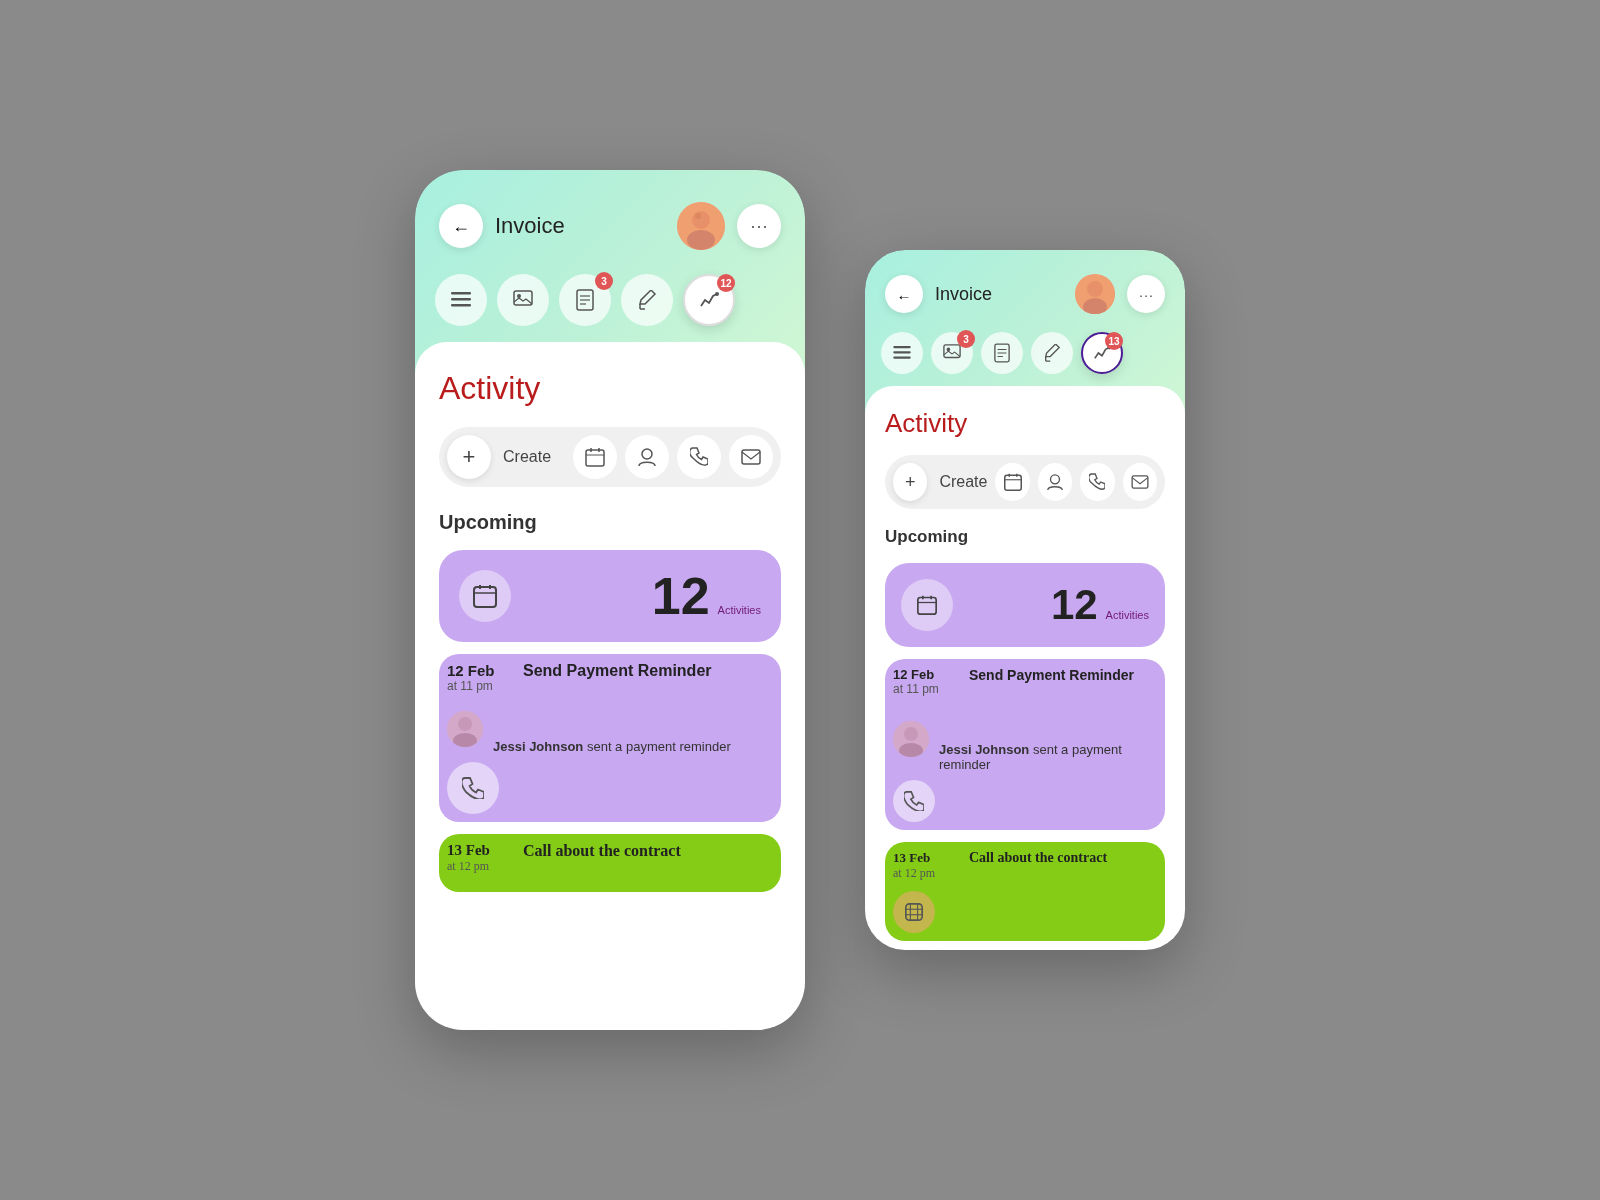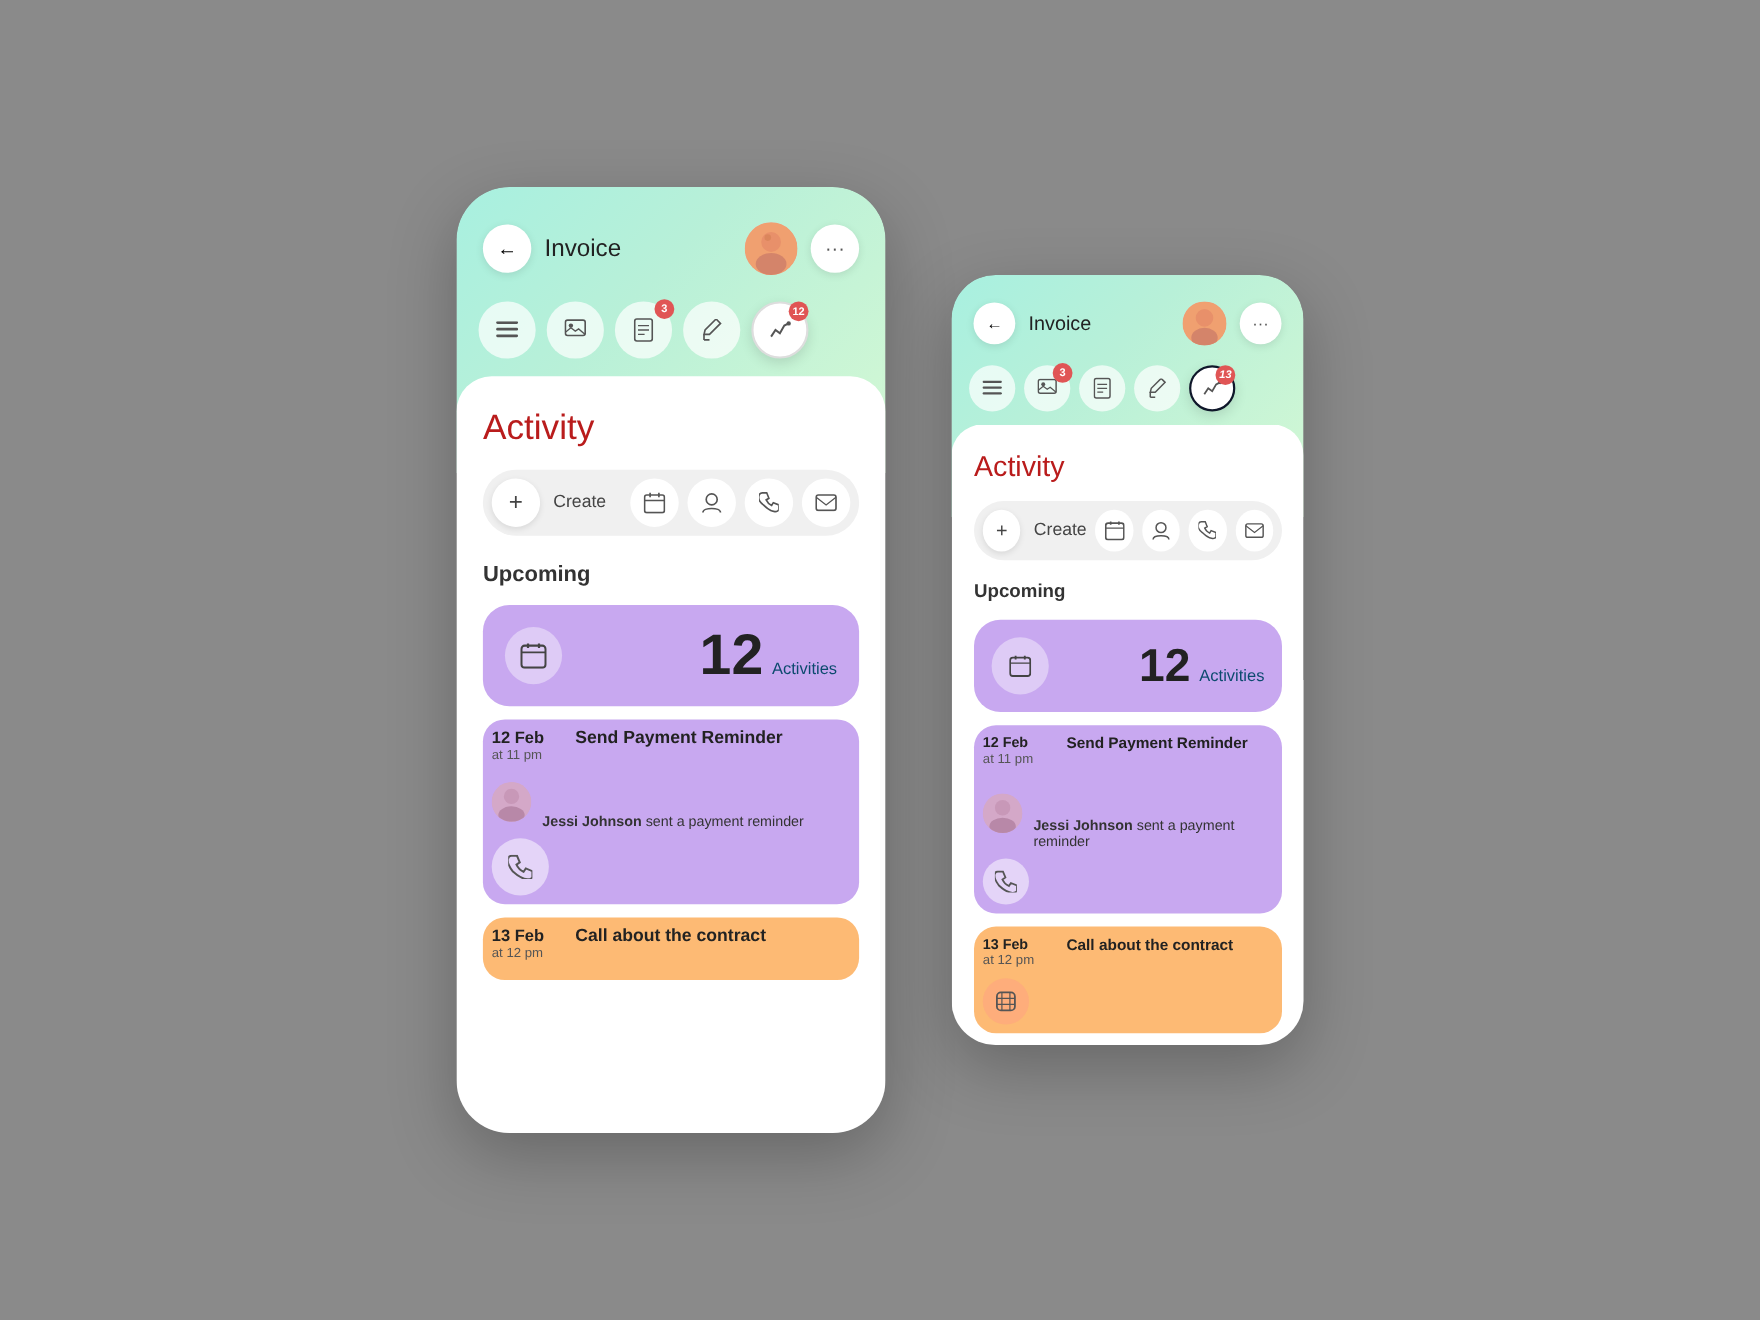--- a/index.html
+++ b/index.html
@@ -232,33 +232,33 @@
     }
 
     .count-num {
       font-size: 52px;
       font-weight: 800;
       color: #222;
       line-height: 1;
     }
 
     .count-label {
-      font-size: 15px;
-      color: #0c4a6e;
+      font-size: 11px;
+      color: #701a75;
     }
 
     
     .activity-card {
       border-radius: 20px;
       padding: 8px;
       margin-bottom: 12px;
     }
 
     .activity-card.purple { background: #c8a8f0; }
-    .activity-card.yellow { background: #fdba74; }
+    .activity-card.yellow { background: #84cc16; font-family: Liberation Serif, serif; }
 
     .card-header-row {
       display: flex;
       gap: 16px;
       align-items: flex-start;
       margin-bottom: 10px;
     }
 
     .card-date {
       min-width: 60px;
@@ -591,21 +591,21 @@
             <line x1="4" y1="15" x2="10" y2="15" stroke="#555" stroke-width="1.2"></line>
           </svg>
       </button>
       <button class="icon-btn" style="width:42px;height:42px;">
         <svg width="18" height="18" viewBox="0 0 20 20">
             <path d="M3 14l1-4L14 0l4 4L8 14H3z" fill="none" stroke="#555" stroke-width="1.5"></path>
             <line x1="3" y1="14" x2="3" y2="19" stroke="#555" stroke-width="1.5"></line>
             <line x1="3" y1="19" x2="8" y2="19" stroke="#555" stroke-width="1.5"></line>
           </svg>
       </button>
-      <button class="icon-btn active" style="position:relative;width:42px;height:42px;border:2px solid #0f172a;font-style:italic;">
+      <button class="icon-btn active" style="position:relative;width:42px;height:42px;border:2px solid #4c1d95;">
         <svg width="18" height="18" viewBox="0 0 20 20">
             <polyline points="2,16 6,10 10,13 14,6 18,4" fill="none" stroke="#555" stroke-width="1.8"></polyline>
             <circle cx="18" cy="4" r="2" fill="#555"></circle>
           </svg>
         <span class="badge">13</span>
       </button>
     </div>
 
     <div class="white-card">
       <div class="section-title">Activity</div>

